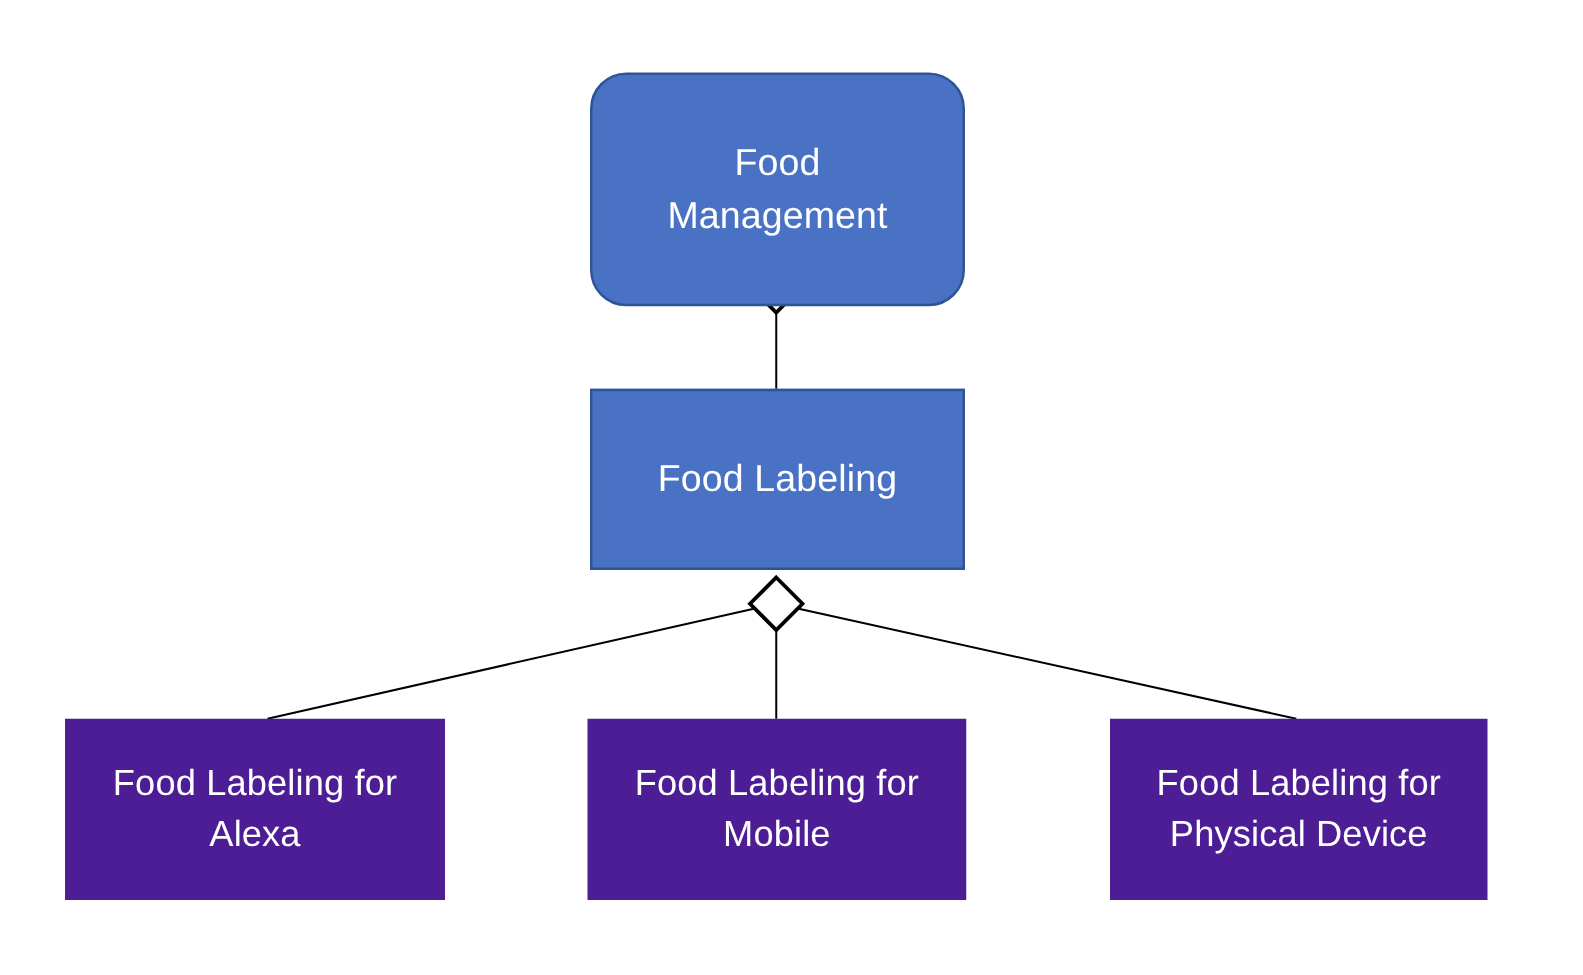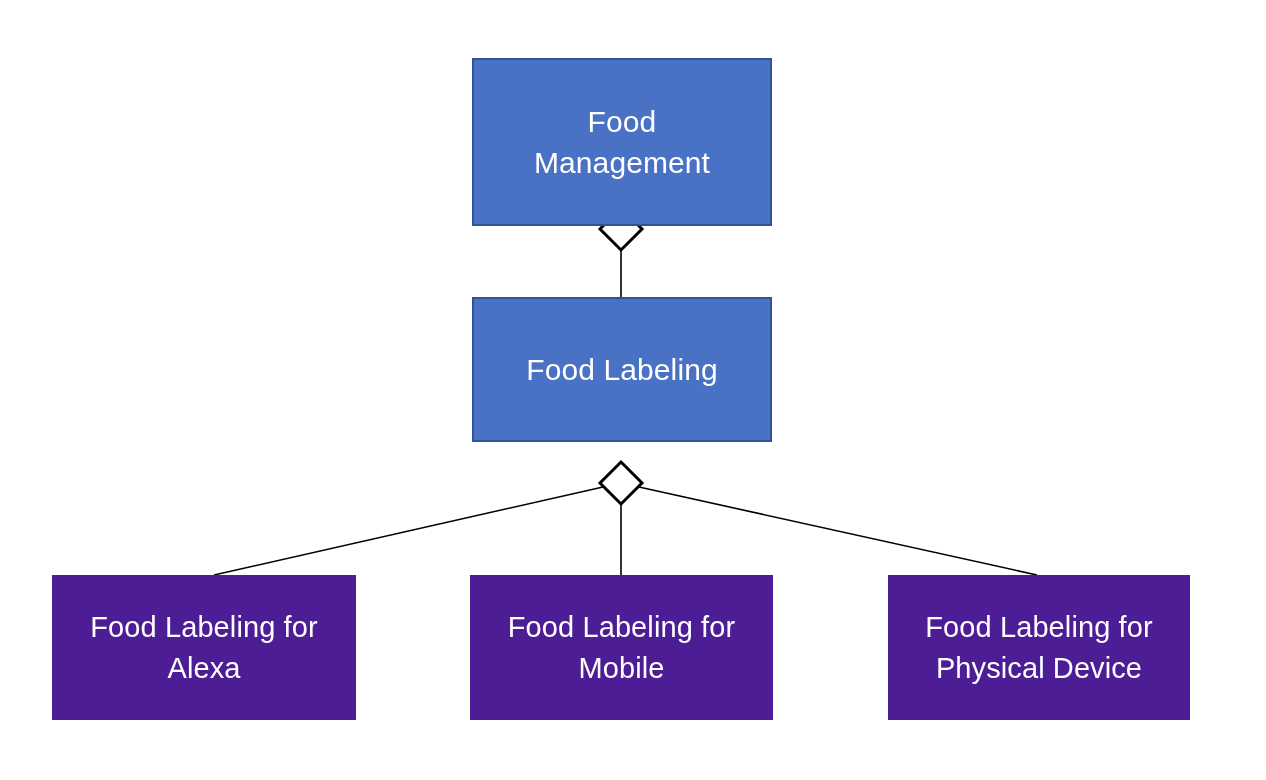--- a/index.html
+++ b/index.html
@@ -43,22 +43,22 @@
     background: #4A72C4;
     border: 2px solid #2F5496;
     font-size: 30px;
   }
   .node-black {
     background: #4c1d95;
     border: 0;
     font-size: 29px;
   }
   
-  #node-root   { left: 472px; top: 58px;  width: 300px; height: 168px; }
-  #node-mid    { left: 472px; top: 297px; width: 300px; height: 145px; }
+  #node-root   { left: 472px; top: 58px;  width: 300px; height: 187px; border-radius: 29px; }
+  #node-mid    { left: 472px; top: 311px; width: 300px; height: 145px; }
   #node-leaf-0 { left: 52px;  top: 575px; width: 304px; height: 145px; }
   #node-leaf-1 { left: 470px; top: 575px; width: 303px; height: 145px; }
   #node-leaf-2 { left: 888px; top: 575px; width: 302px; height: 145px; }
   .node-label {
     display: block;
     padding: 0 10px;
   }
 </style>
 </head>
 <body>

